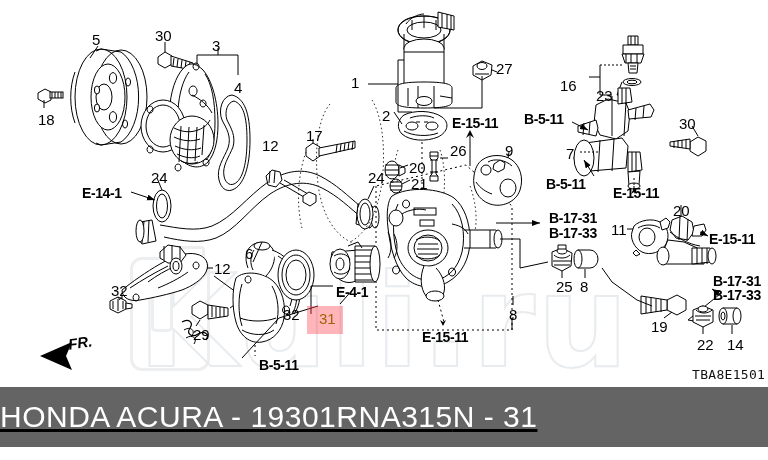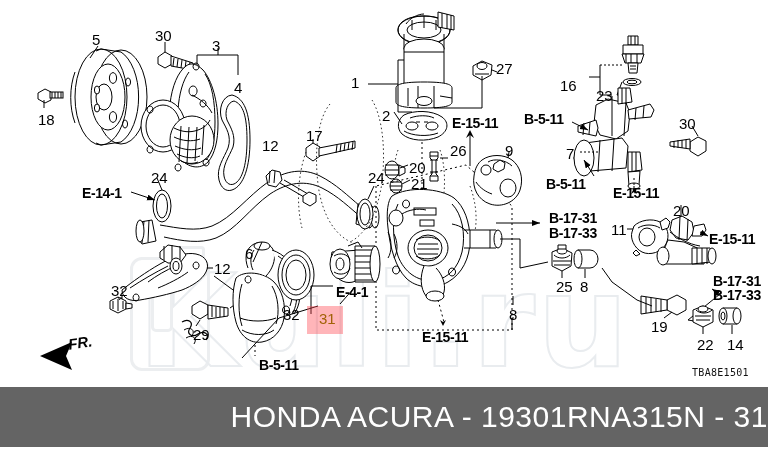--- a/index.html
+++ b/index.html
@@ -104,35 +104,36 @@
     font-style: italic;
     transform: rotate(-8deg);
   }
   .hl-31 {
     position: absolute;
     background: rgba(255, 60, 70, 0.38);
   }
   .code-label {
     position: absolute;
     font-family: "DejaVu Sans Mono", monospace;
-    font-size: 10px;
+    font-size: 13px;
     color: #111;
     letter-spacing: 0.3px;
   }
   
   #footer-bar {
     position: absolute;
     left: 0;
     top: 387px;
     width: 768px;
     height: 60px;
     background: #646464;
     display: flex;
     align-items: center;
-    justify-content: flex-end;
+    justify-content: flex-start;
+    text-decoration: underline;
   }
   #footer-inner {
     display: flex;
     align-items: baseline;
     color: #ffffff;
     font-family: "Liberation Sans", sans-serif;
     font-size: 30px;
     letter-spacing: 0.5px;
   }
   #footer-title { font-weight: normal; }

